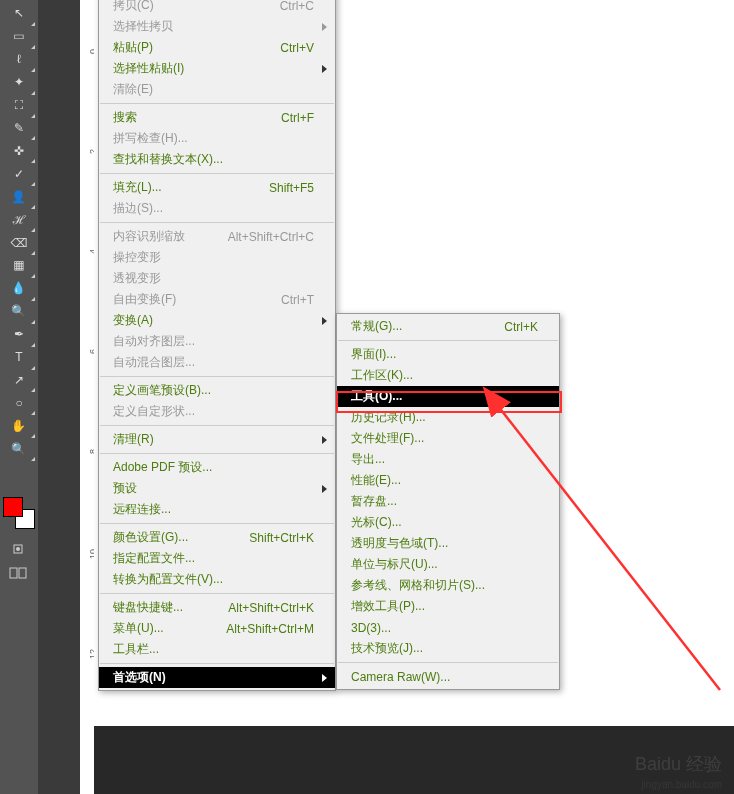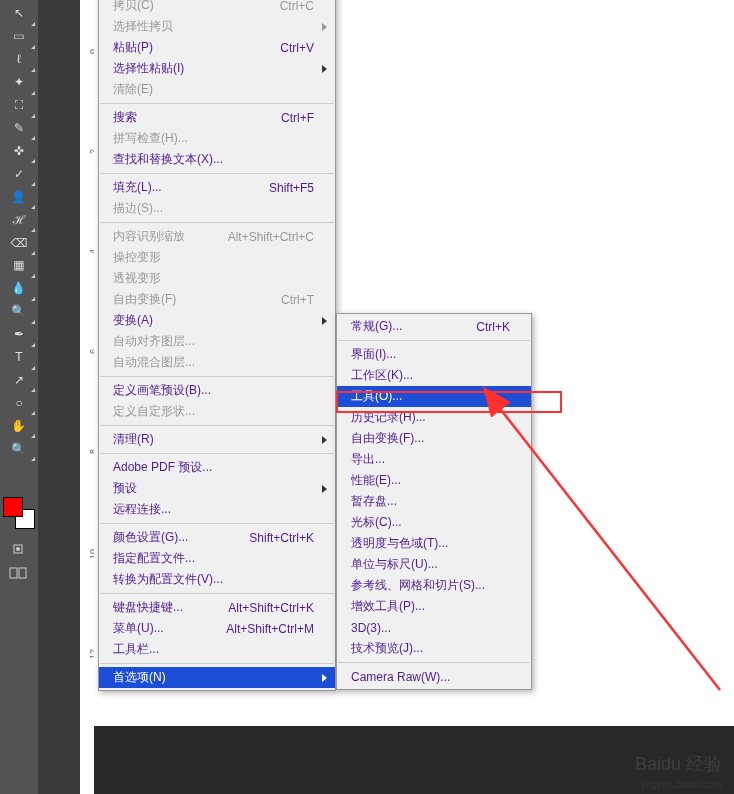--- a/index.html
+++ b/index.html
@@ -103,33 +103,33 @@
       background: #282828;
     }
     .menu {
       position: absolute;
       background: #f0f0f0;
       border: 1px solid #999;
       box-shadow: 2px 2px 6px rgba(0,0,0,0.3);
       padding: 2px 0;
     }
     .menu1 { left: 98px; top: -8px; width: 238px; }
-    .menu2 { left: 336px; top: 313px; width: 196px; }
+    .menu2 { left: 336px; top: 313px; width: 224px; }
     .menu-item {
       height: 21px;
       display: flex;
       align-items: center;
       padding: 0 24px 0 14px;
-      color: #4c1d95;
+      color: #4d7c0f;
       cursor: pointer;
       position: relative;
       white-space: nowrap;
     }
     .menu-item.disabled { color: #999; cursor: default; }
-    .menu-item.highlight { background: #1d4ed8; color: #fff; }
+    .menu-item.highlight { background: #000000; color: #fff; font-weight: bold; }
     .menu-item .shortcut {
       position: absolute;
       right: 21px;
     }
     .menu-item .arrow {
       position: absolute;
       right: 8px;
       width: 0; height: 0;
       border-top: 4px solid transparent;
       border-bottom: 4px solid transparent;
@@ -361,21 +361,21 @@
     <div class="menu-item">
       <span>工作区(K)...</span>
     </div>
     <div class="menu-item highlight">
       <span>工具(O)...</span>
     </div>
     <div class="menu-item">
       <span>历史记录(H)...</span>
     </div>
     <div class="menu-item">
-      <span>自由变换(F)...</span>
+      <span>文件处理(F)...</span>
     </div>
     <div class="menu-item">
       <span>导出...</span>
     </div>
     <div class="menu-item">
       <span>性能(E)...</span>
     </div>
     <div class="menu-item">
       <span>暂存盘...</span>
     </div>

